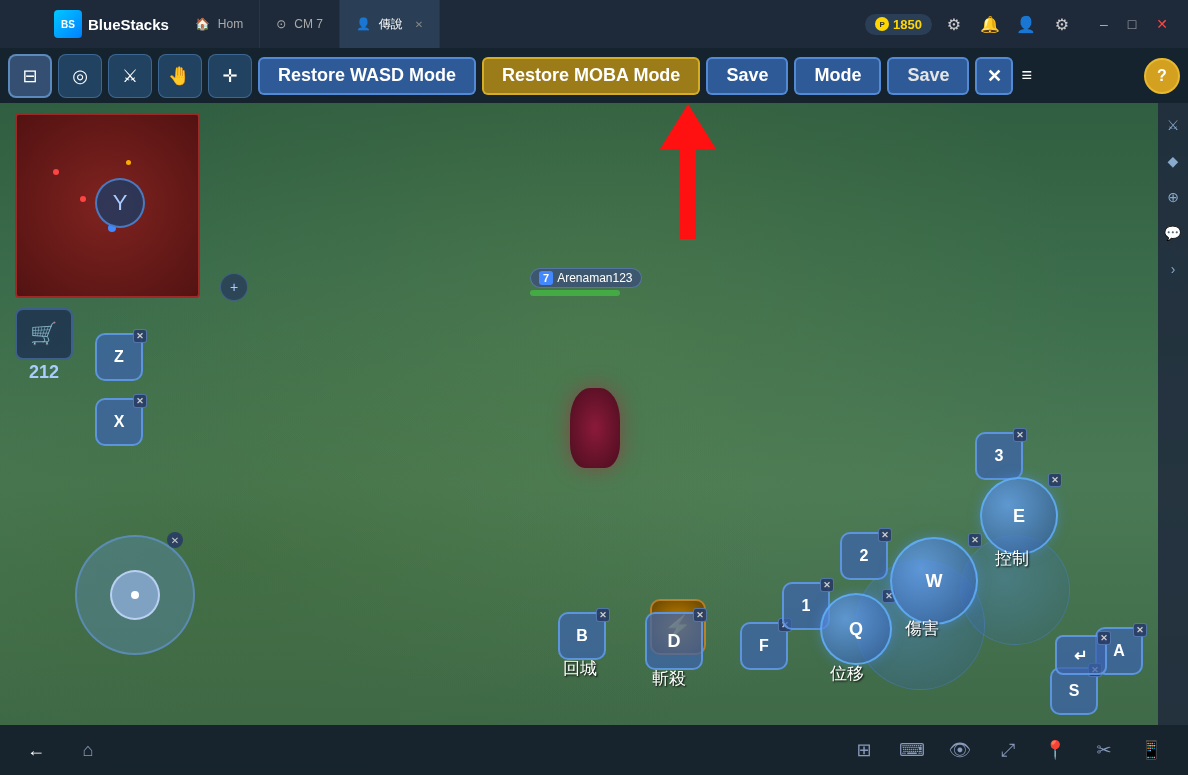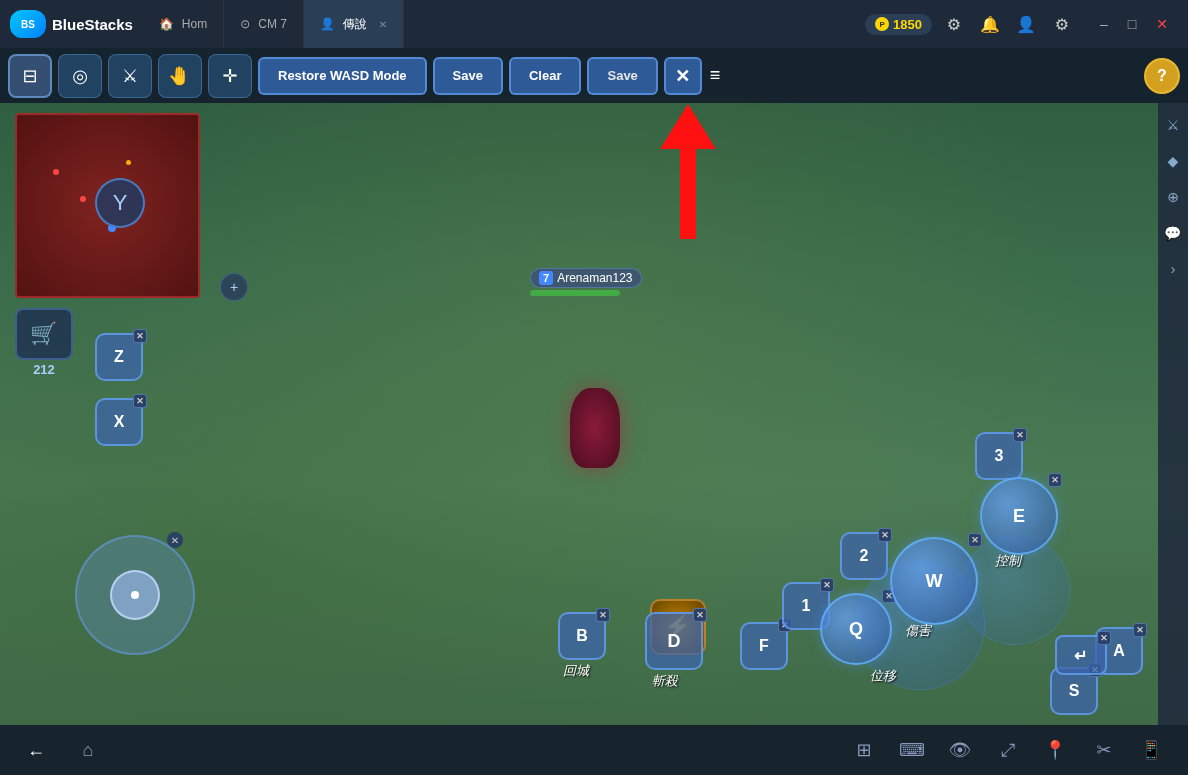--- a/index.html
+++ b/index.html
@@ -22,25 +22,25 @@
       align-items: center;
       z-index: 100;
     }
     #bluestacks-logo {
       display: flex;
       align-items: center;
       padding: 0 10px;
       gap: 6px;
     }
     .bs-logo-icon {
-      width: 36px; height: 28px;
+      width: 28px; height: 28px;
       background: linear-gradient(135deg, #00c8ff, #0080ff);
-      border-radius: 12px;
-      display: flex; align-items: center; justify-content: center;
-      color: white; font-size: 10px; font-weight: bold;
+      border-radius: 4px;
+      display: flex; align-items: center; justify-content: center;
+      color: white; font-size: 10px; font-weight: bold; margin-left: 44px;
     }
     .bs-title-text {
       color: white; font-size: 15px; font-weight: bold;
     }
     .title-tab {
       height: 48px;
       display: flex; align-items: center;
       padding: 0 16px;
       gap: 8px;
       color: #aaa;
@@ -132,21 +132,21 @@
     }
     .tool-icon-btn.special {
       background: rgba(60,90,130,0.8);
       border: 2px solid rgba(120,180,240,0.6);
     }
     .toolbar-btn {
       height: 38px;
       padding: 0 18px;
       border-radius: 6px;
       border: none;
-      font-size: 13px;
+      font-size: 18px;
       font-weight: bold;
       cursor: pointer;
     }
     .btn-restore-wasd {
       background: rgba(50,100,170,0.85);
       border: 2px solid rgba(100,160,240,0.7);
       color: white;
     }
     .btn-restore-moba {
       background: rgba(180,140,20,0.85);
@@ -293,45 +293,44 @@
       display: flex; align-items: center; justify-content: center;
       cursor: pointer;
       z-index: 15;
       box-shadow: 0 0 12px rgba(80,140,220,0.5);
     }
 
     
     .skill-label {
       position: absolute;
       color: white;
-      font-size: 13px;
+      font-size: 17px;
       text-shadow: 1px 1px 2px black;
       z-index: 16;
-      font-style: italic;
     }
 
     
     #cart-area {
       position: absolute;
       top: 260px; left: 15px;
       z-index: 20;
     }
     .cart-btn {
       width: 58px; height: 52px;
       background: rgba(30,50,80,0.85);
       border: 2px solid rgba(80,120,180,0.6);
       border-radius: 8px;
       display: flex; align-items: center; justify-content: center;
       color: white; font-size: 22px;
       cursor: pointer;
     }
     .cart-count {
       text-align: center;
       color: #aaccff;
-      font-size: 13px;
+      font-size: 18px;
       font-weight: bold;
       margin-top: 2px;
     }
 
     
     #player-area {
       position: absolute;
       top: 220px; left: 530px;
       z-index: 15;
     }
@@ -511,22 +510,23 @@
   <div class="game-bg"></div>
 
   <div id="toolbar">
     <div class="tool-icon-btn special">⊟</div>
     <div class="tool-icon-btn">◎</div>
     <div class="tool-icon-btn">⚔</div>
     <div class="tool-icon-btn">🤚</div>
     <div class="tool-icon-btn">✛</div>
 
     <button class="toolbar-btn btn-restore-wasd">Restore WASD Mode</button>
+    <button class="toolbar-btn btn-restore-moba">Restore MOBA Mode</button>
     <button class="toolbar-btn btn-help">Save</button>
-    <button class="toolbar-btn btn-clear">Clear</button>
+    <button class="toolbar-btn btn-clear">Mode</button>
     <button class="toolbar-btn btn-save">Save</button>
     <button class="toolbar-btn btn-x">✕</button>
     <span class="toolbar-menu-dots">≡</span>
 
     <div class="toolbar-help-circle">?</div>
   </div>
 
   <div id="arrow-up">
     <div class="arrow-tip"></div>
     <div class="arrow-shaft"></div>
@@ -604,21 +604,21 @@
 
   <div class="key-btn key-btn-small" style="bottom:295px;left:975px;">
     <span>3</span>
     <div class="key-close">✕</div>
   </div>
 
   <div class="skill-btn" style="width:72px;height:72px;bottom:110px;left:820px;">
     <span>Q</span>
     <div class="key-close">✕</div>
   </div>
-  <div class="skill-label" style="bottom:90px;left:870px;">位移</div>
+  <div class="skill-label" style="bottom:90px;left:830px;">位移</div>
 
   <div class="skill-btn" style="width:88px;height:88px;bottom:150px;left:890px;">
     <span>W</span>
     <div class="key-close">✕</div>
   </div>
   <div class="skill-label" style="bottom:135px;left:905px;">傷害</div>
 
   <div class="skill-btn" style="width:78px;height:78px;bottom:220px;left:980px;">
     <span>E</span>
     <div class="key-close">✕</div>

